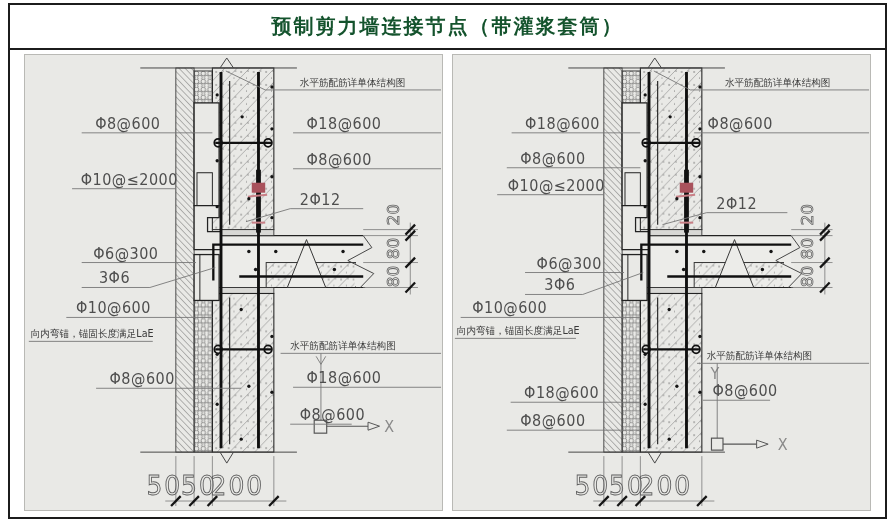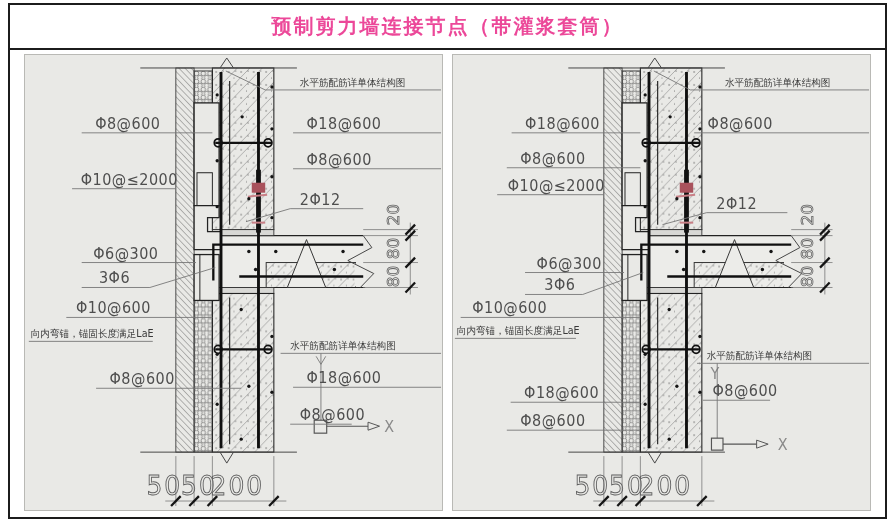--- a/index.html
+++ b/index.html
@@ -1,19 +1,19 @@
 <!DOCTYPE html>
 <html><head>
 <meta charset="utf-8">
 <style>
   html,body{margin:0;padding:0;background:#ffffff;width:895px;height:531px;overflow:hidden;
             font-family:"DejaVu Sans",sans-serif;}
   .frame{position:absolute;left:8px;top:3px;width:875px;height:512px;border:2px solid #1c1c1c;background:#fff;}
   .title-bar{height:43px;border-bottom:2px solid #1c1c1c;display:flex;align-items:center;justify-content:center;background:#fff;}
-  .title{font-size:20px;font-weight:bold;letter-spacing:2px;color:#ec4899;font-family:"DejaVu Sans",sans-serif;}
+  .title{font-size:20px;font-weight:bold;letter-spacing:2px;color:#14532d;font-family:"DejaVu Sans",sans-serif;}
   .panels{display:flex;gap:9px;padding:4px 14px;}
   .panel{flex:1;height:455px;background:#e9e9e6;border:1px solid #b9b9b5;position:relative;}
   svg.d{display:block;width:100%;height:100%;}
 
   
   .ln{stroke:#444;stroke-width:1;fill:none;}
   .edge{stroke:#333;stroke-width:0.9;}
   .edge2{stroke:#222;stroke-width:1.1;}
   .bar{stroke:#101010;stroke-width:3;}
   .bar2{stroke:#101010;stroke-width:2.4;fill:none;}

